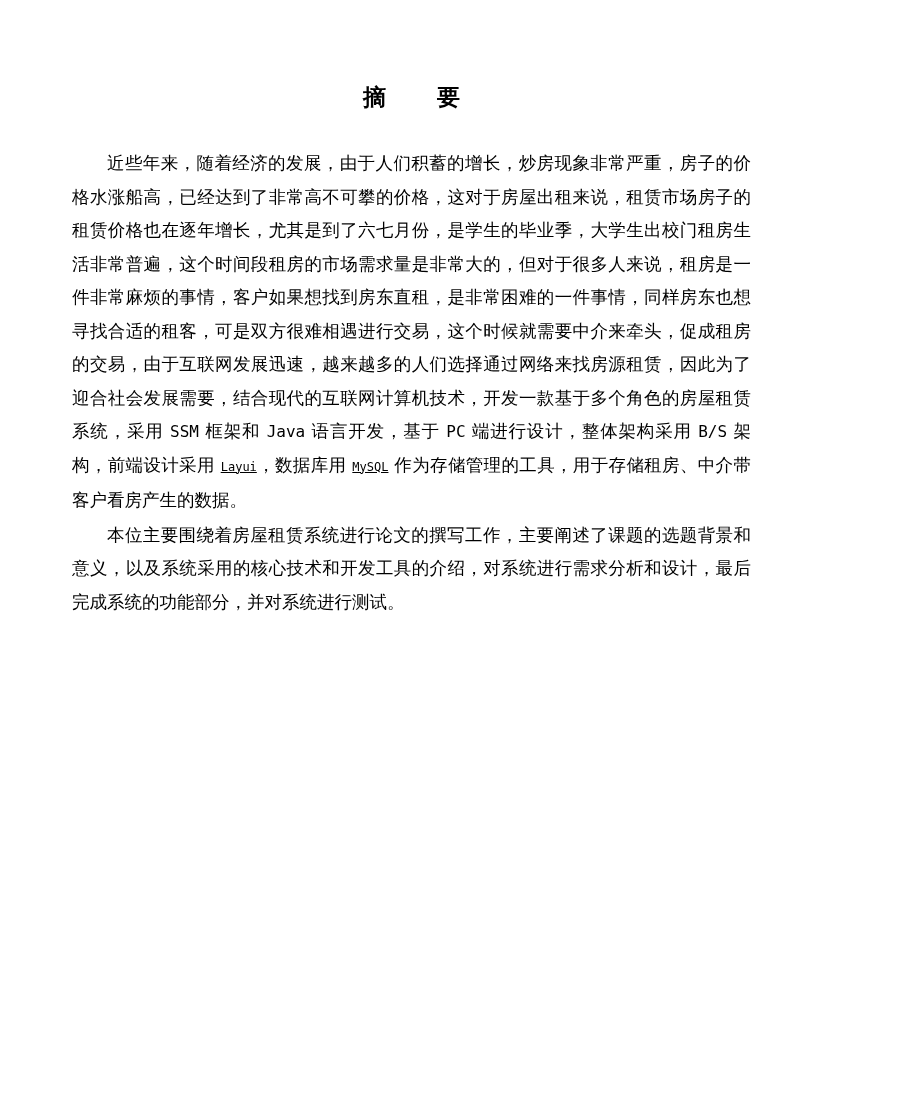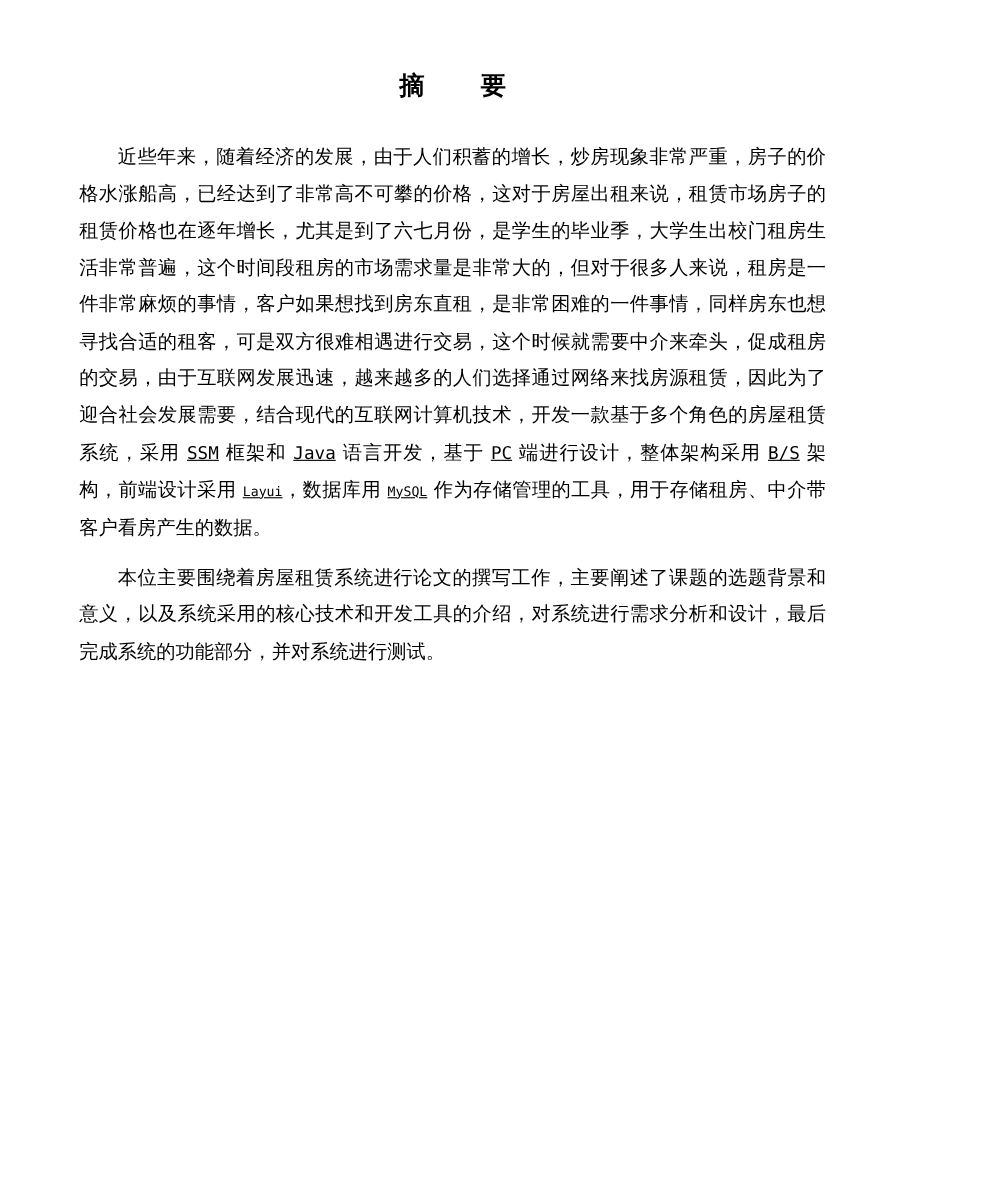--- a/index.html
+++ b/index.html
@@ -12,21 +12,21 @@
     height: 1094px;
     font-family: "DejaVu Serif", "Liberation Serif", serif;
     color: #000000;
     position: relative;
     overflow: hidden;
   }
   .page {
     width: 823px;
     height: 1094px;
     box-sizing: border-box;
-    padding: 44px 72px 0 72px;
+    padding: 64px 72px 0 72px;
     position: relative;
   }
   .doc-title {
     text-align: center;
     font-size: 23px;
     font-weight: bold;
     letter-spacing: 14px;
     margin: 18px 0 0 0;
     padding-left: 14px;
     font-family: "DejaVu Serif", "Liberation Serif", serif;
@@ -37,26 +37,25 @@
   p.para {
     margin: 0;
     font-size: 17.5px;
     line-height: 33.5px;
     text-align: justify;
     text-justify: inter-ideograph;
     text-indent: 2em;
     font-family: "DejaVu Serif", "Liberation Serif", serif;
   }
   p.para + p.para {
-    margin-top: 12px;
+    margin-top: 1px;
   }
   .mono {
     font-family: "DejaVu Sans Mono", "Liberation Mono", monospace;
     font-size: 16px;
-    text-decoration: underline;
   }
   .underline-link {
     font-family: "DejaVu Sans Mono", "Liberation Mono", monospace;
     font-size: 12px;
     text-decoration: underline;
   }
   .keywords {
     margin-top: 58px;
     font-size: 17.5px;
     font-weight: bold;

